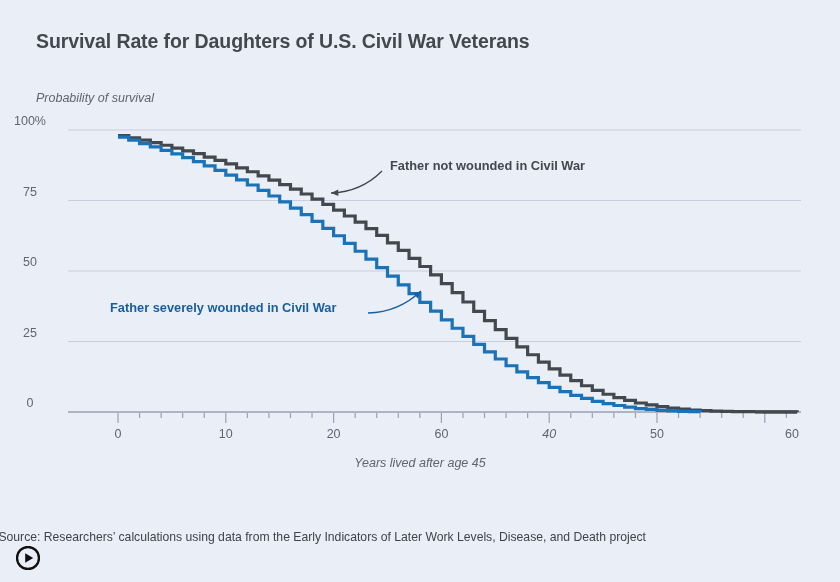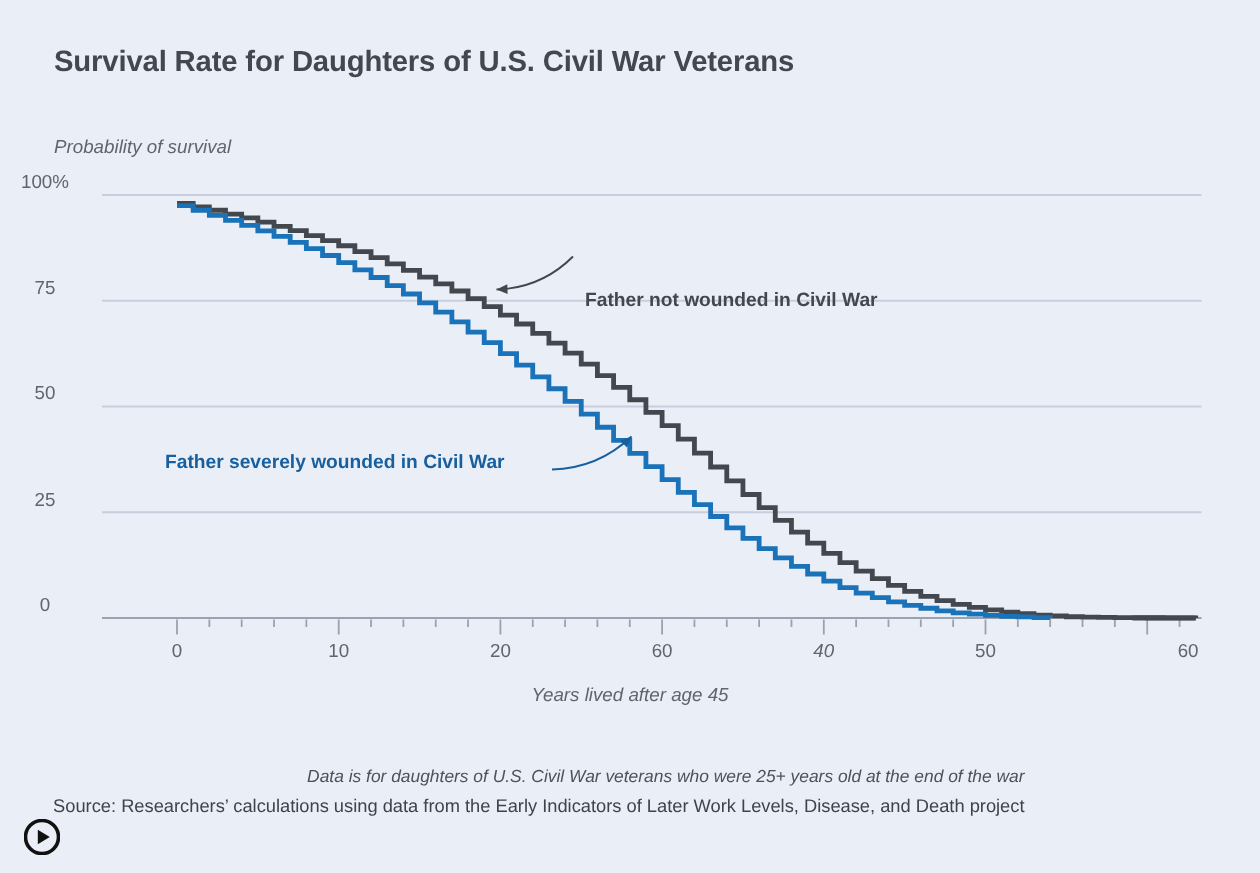--- a/index.html
+++ b/index.html
@@ -11,21 +11,20 @@
     height: 582px;
     background: #eaeef7;
     font-family: "Liberation Sans", sans-serif;
     overflow: hidden;
     position: relative;
   }
   #root {
     position: relative;
     width: 684px;
     height: 582px;
-    padding-left: 37px;
   }
   .chart-title {
     position: absolute;
     left: 36px;
     top: 30px;
     font-size: 19.5px;
     font-weight: bold;
     color: #43474e;
     letter-spacing: -0.1px;
     white-space: nowrap;
@@ -69,21 +68,21 @@
     text-align: center;
     width: 40px;
     white-space: nowrap;
   }
   .annot {
     position: absolute;
     font-size: 12.8px;
     font-weight: bold;
     white-space: nowrap;
   }
-  .annot-gray { color: #43474e; margin-top: 34px; }
+  .annot-gray { color: #43474e; }
   .annot-blue { color: #175f9e; }
   .note {
     position: absolute;
     right: 38px;
     top: 511px;
     font-size: 11.6px;
     font-style: italic;
     color: #4d525a;
     white-space: nowrap;
   }
@@ -185,21 +184,20 @@
       <div class="xtick" style="left: 637px; top: 427px;">50</div>
       <div class="xtick" style="left: 759px; top: 427px; text-align: right;">60</div>
     </div>
   <div id="annotation-labels">
       <div class="annot annot-gray" style="left: 390px; top: 158px;">Father not wounded in Civil War</div>
       <div class="annot annot-blue" style="left: 110px; top: 300px;">Father severely wounded in Civil War</div>
     </div>
 
   <div class="xlabel">Years lived after age 45</div>
 
-  <div class="note">Data is for daughters of U.S. Civil War veterans who were 25+ years old at the end of the war</div>
   <div class="source">Source: Researchers’ calculations using data from the Early Indicators of Later Work Levels, Disease, and Death project</div>
 
   <svg class="play-btn" viewBox="0 0 24 24">
     <circle cx="12" cy="12" r="11" fill="none" stroke="#111111" stroke-width="2.4"></circle>
     <polygon points="9.2,7.2 17.2,12 9.2,16.8" fill="#111111"></polygon>
   </svg>
 
 </div>
 
 </body></html>

